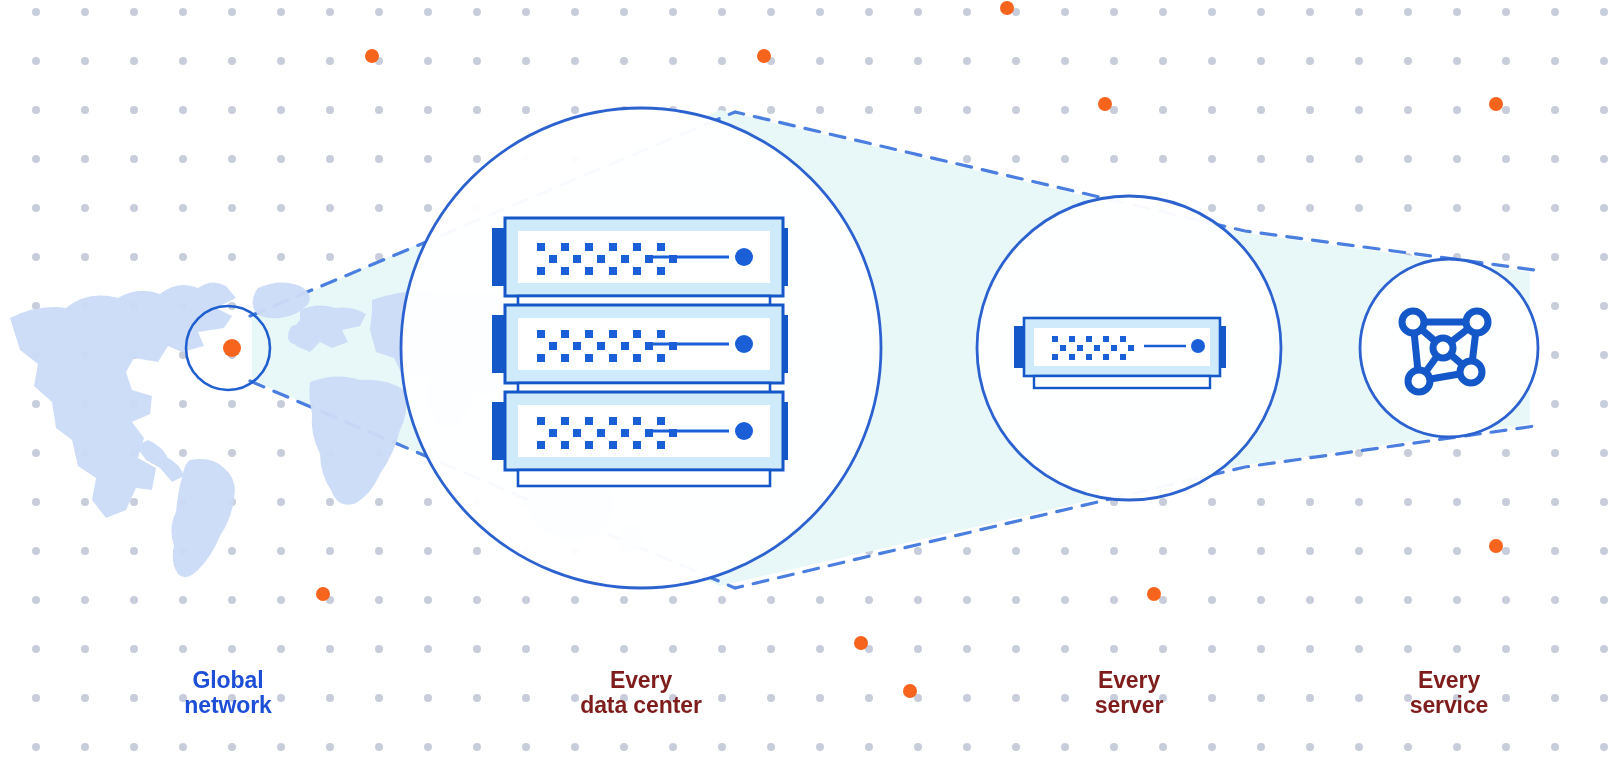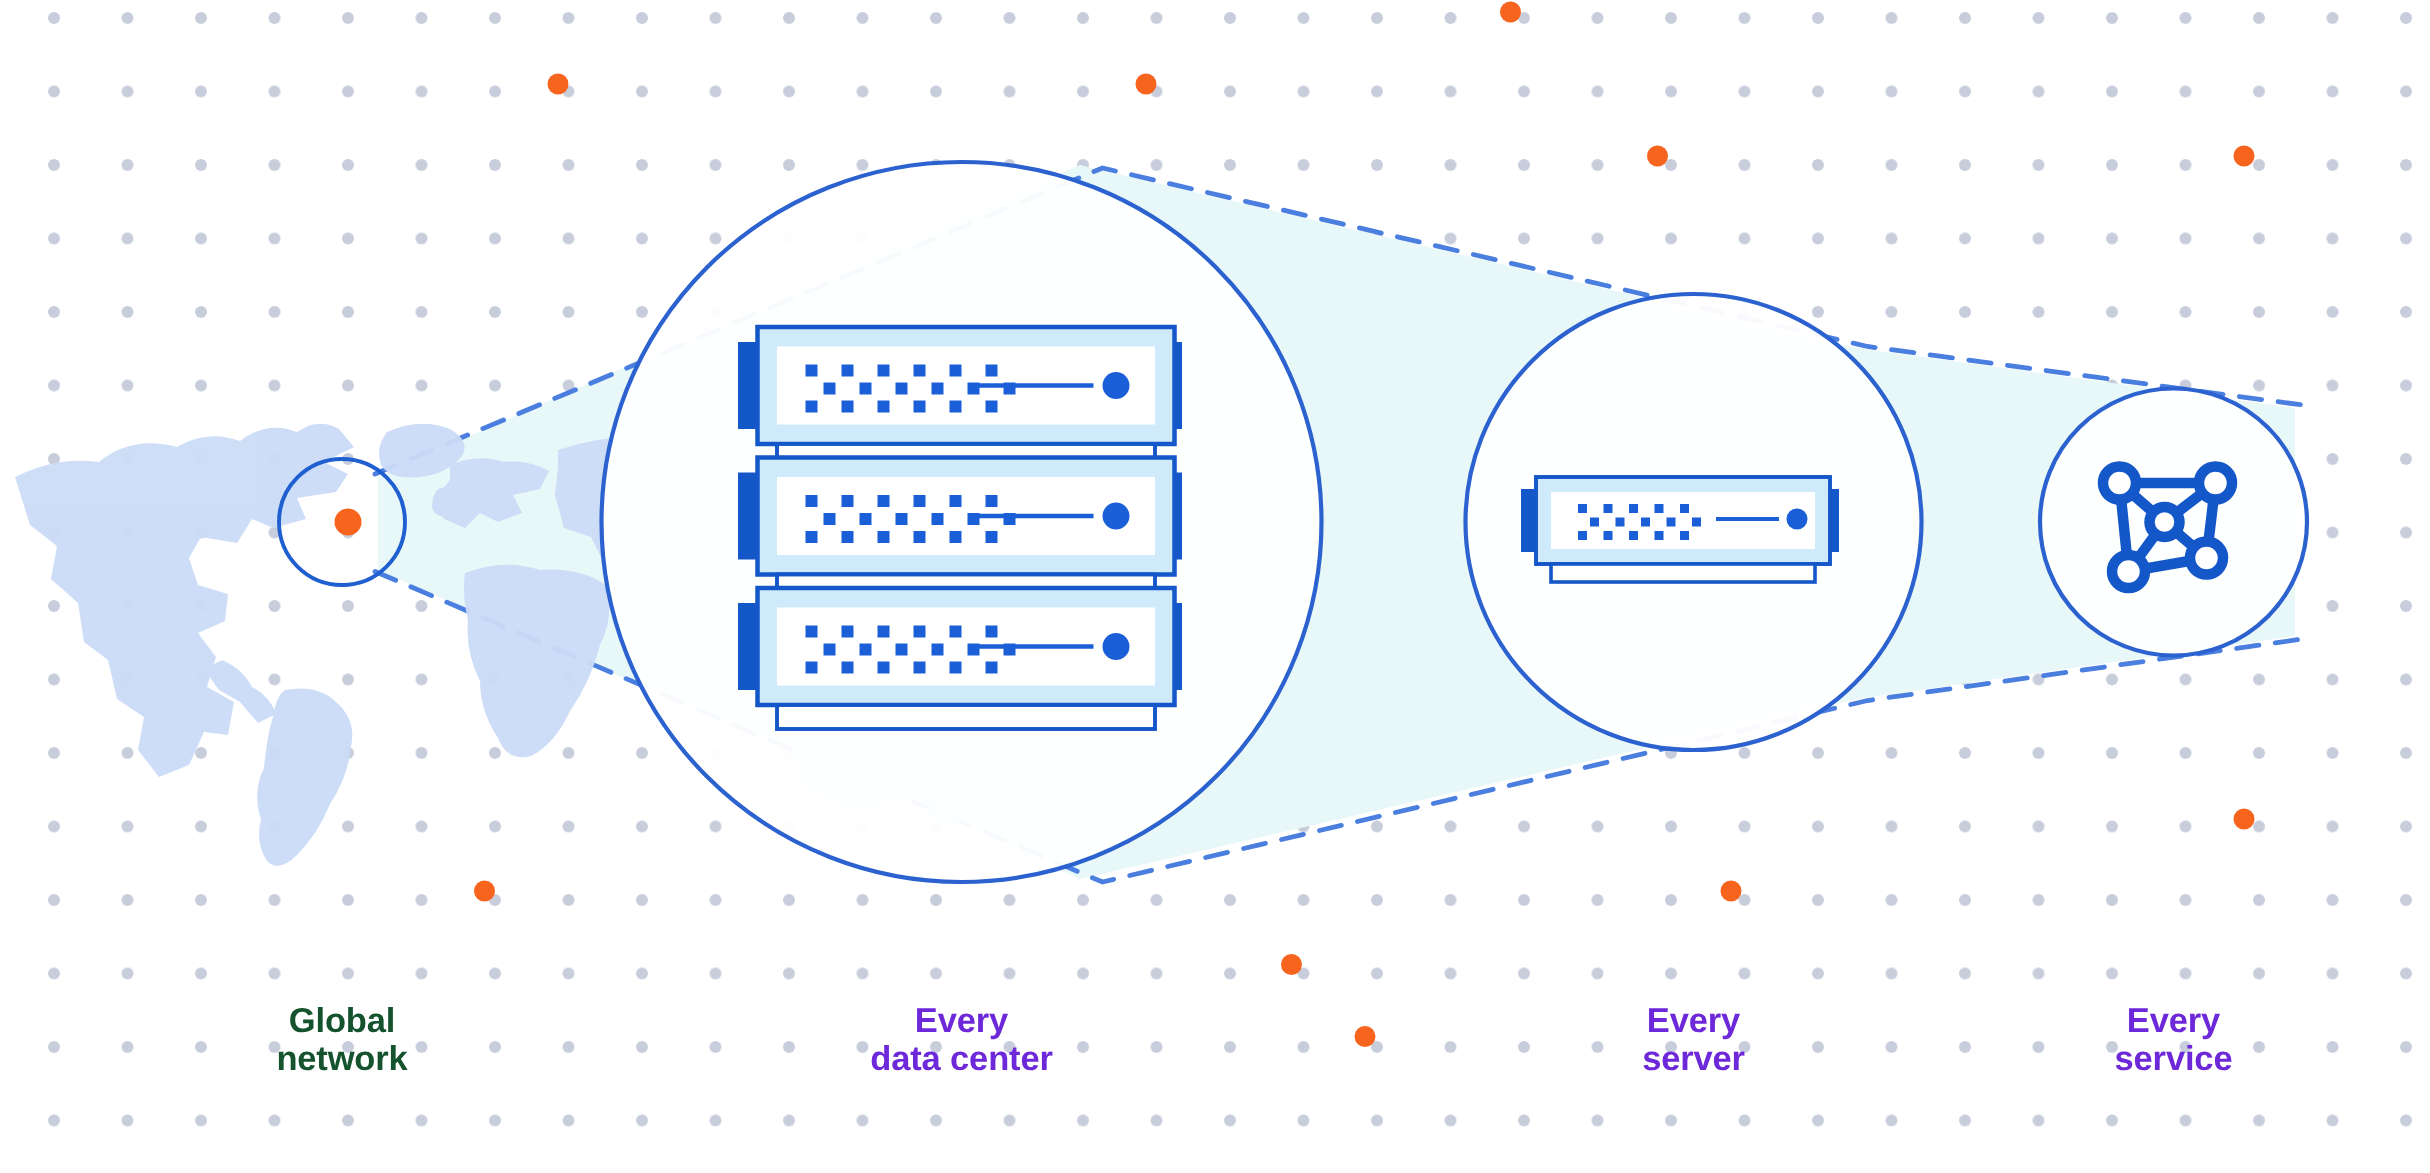--- a/index.html
+++ b/index.html
@@ -25,24 +25,24 @@
     height: 782px;
   }
   .label {
     position: absolute;
     text-align: center;
     font-size: 23px;
     line-height: 25px;
     font-weight: 700;
     letter-spacing: -0.1px;
     white-space: pre-line;
-    color: #6d28d9;
+    color: #7f1d1d;
     user-select: none;
   }
-  .label.accent { color: #14532d; }
+  .label.accent { color: #1d4ed8; }
 </style>
 </head>
 <body>
 
 <div id="stage">
 
   <svg class="layer" viewBox="0 0 1620 782">
     <defs>
       <pattern id="dotgrid" x="32" y="8" width="49" height="49" patternUnits="userSpaceOnUse">
         <circle cx="4" cy="4" r="4" fill="#c7cddb"></circle>

